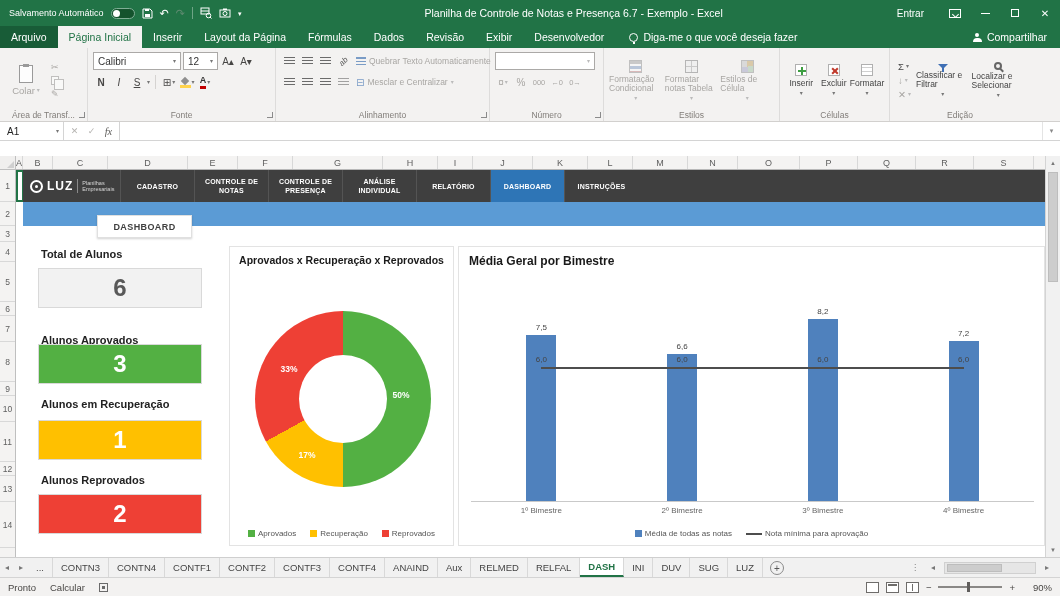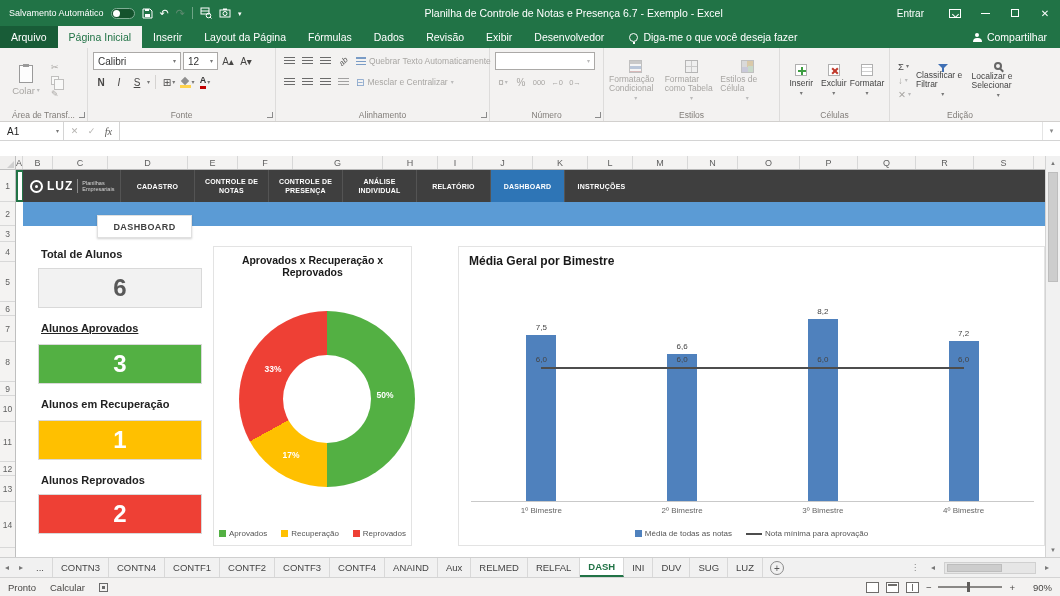--- a/index.html
+++ b/index.html
@@ -116,21 +116,21 @@
 .brand-sub{font-size:5.5px;color:#d8d8d8;width:38px;line-height:6px;}
 #navItems{display:flex;align-items:stretch;}
 .navitem{width:74px;border-left:1px solid #545454;display:flex;align-items:center;justify-content:center;text-align:center;font-size:7px;font-weight:bold;color:#fff;line-height:9px;padding:2px 3px;letter-spacing:.2px;}
 .navitem.active{background:#2e75b6;}
 .blueband{position:absolute;left:7px;top:32px;width:1022px;height:24px;background:#5b9bd5;}
 .dashtab{position:absolute;left:81px;top:45px;width:95px;height:23px;background:#fff;border:1px solid #e0e0e0;box-shadow:0 1px 2px rgba(0,0,0,.18);display:flex;align-items:center;justify-content:center;font-size:9px;font-weight:bold;color:#3f3f3f;letter-spacing:.4px;}
 .kpi-label{position:absolute;left:25px;font-size:11px;font-weight:bold;color:#222;}
 .kpi-box{position:absolute;left:22px;width:164px;height:40px;border:1px solid #d9d9d9;display:flex;align-items:center;justify-content:center;}
 .kpi-value{font-size:24px;font-weight:bold;}
 .sheet-panel{position:absolute;top:76px;height:300px;background:#fff;border:1px solid #e3e3e3;}
-#donutPanel{left:197px;width:199px;}
+#donutPanel{left:213px;width:225px;}
 #barPlot{left:442px;width:587px;}
 .panel-title{position:absolute;top:7px;font-weight:bold;color:#1a1a1a;}
 .pt-center{left:0;right:0;text-align:center;font-size:10.5px;}
 .pt-left{left:10px;font-size:12px;}
 .donut{position:absolute;left:25px;top:64px;width:176px;height:176px;border-radius:50%;}
 .hole{position:absolute;left:44px;top:44px;width:88px;height:88px;border-radius:50%;background:#fff;}
 .slice-label{position:absolute;transform:translate(-50%,-50%);color:#fff;font-weight:bold;font-size:8.5px;}
 .legend-row{position:absolute;left:0;right:0;bottom:7px;display:flex;justify-content:center;gap:14px;align-items:center;}
 .legend-item{display:flex;align-items:center;gap:3px;font-size:8px;color:#555;}
 .swatch{width:7px;height:7px;flex-shrink:0;}
@@ -368,21 +368,21 @@
 
     <div class="rgroup" style="width:176px">
       <div class="grow" style="align-items:center;justify-content:center;gap:2px">
         <div class="stylebtn dim">
           <span class="ico-cf"></span>
           <span>Formatação Condicional</span>
           <span class="chev">▾</span>
         </div>
         <div class="stylebtn dim">
           <span class="ico-ft"></span>
-          <span>Formatar como Tabela</span>
+          <span>Formatar notas Tabela</span>
           <span class="chev">▾</span>
         </div>
         <div class="stylebtn dim">
           <span class="ico-cs"></span>
           <span>Estilos de Célula</span>
           <span class="chev">▾</span>
         </div>
       </div>
       <span class="glabel">Estilos</span>
     </div>
@@ -515,21 +515,21 @@
     </div>
 
     <div class="blueband"></div>
     <div class="dashtab">DASHBOARD</div>
 
     <div id="kpiLayer">
         <div class="kpi-label" style="top: 78px;">Total de Alunos</div>
         <div class="kpi-box" style="top: 98px; background: rgb(242, 242, 242);">
           <div class="kpi-value" style="color: rgb(89, 89, 89);">6</div>
         </div>
-        <div class="kpi-label" style="top: 152px; text-decoration: underline;">Alunos Aprovados</div>
+        <div class="kpi-label" style="top: 164px; text-decoration: underline;">Alunos Aprovados</div>
         <div class="kpi-box" style="top: 174px; background: rgb(83, 176, 67);">
           <div class="kpi-value" style="color: rgb(255, 255, 255);">3</div>
         </div>
         <div class="kpi-label" style="top: 228px;">Alunos em Recuperação</div>
         <div class="kpi-box" style="top: 250px; background: rgb(255, 192, 0);">
           <div class="kpi-value" style="color: rgb(255, 255, 255);">1</div>
         </div>
         <div class="kpi-label" style="top: 304px;">Alunos Reprovados</div>
         <div class="kpi-box" style="top: 324px; background: rgb(238, 64, 53);">
           <div class="kpi-value" style="color: rgb(255, 255, 255);">2</div>

